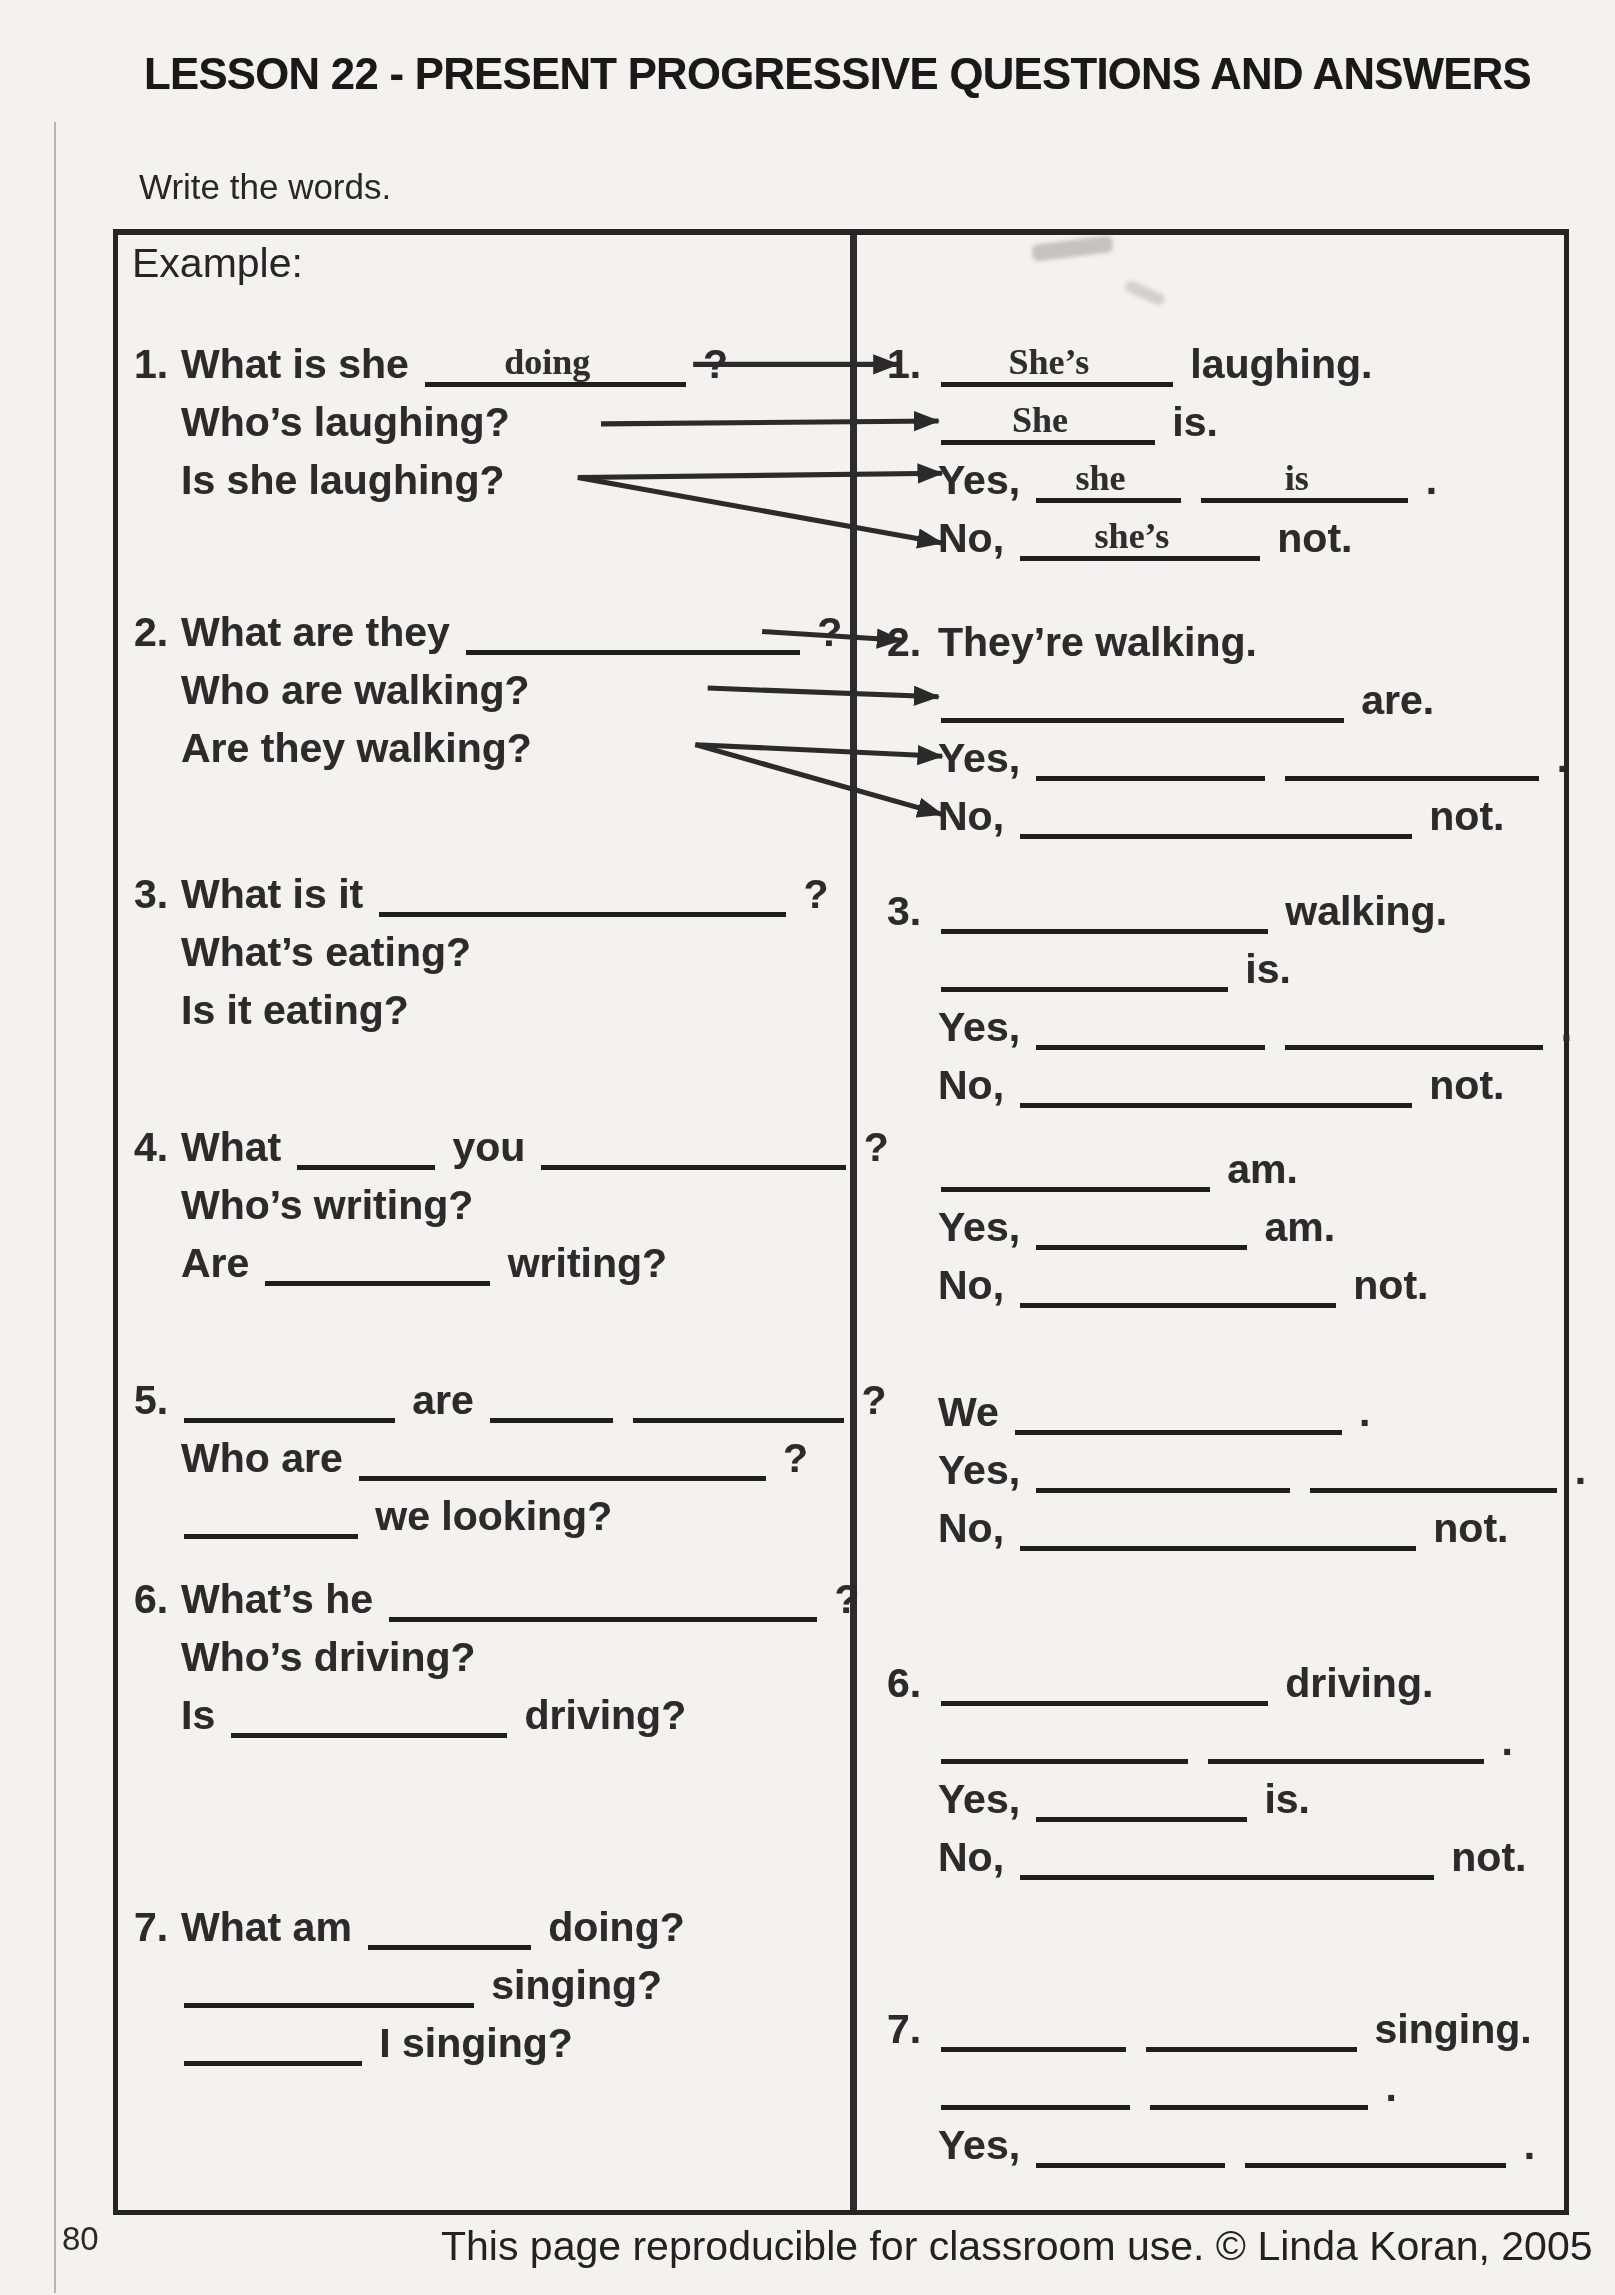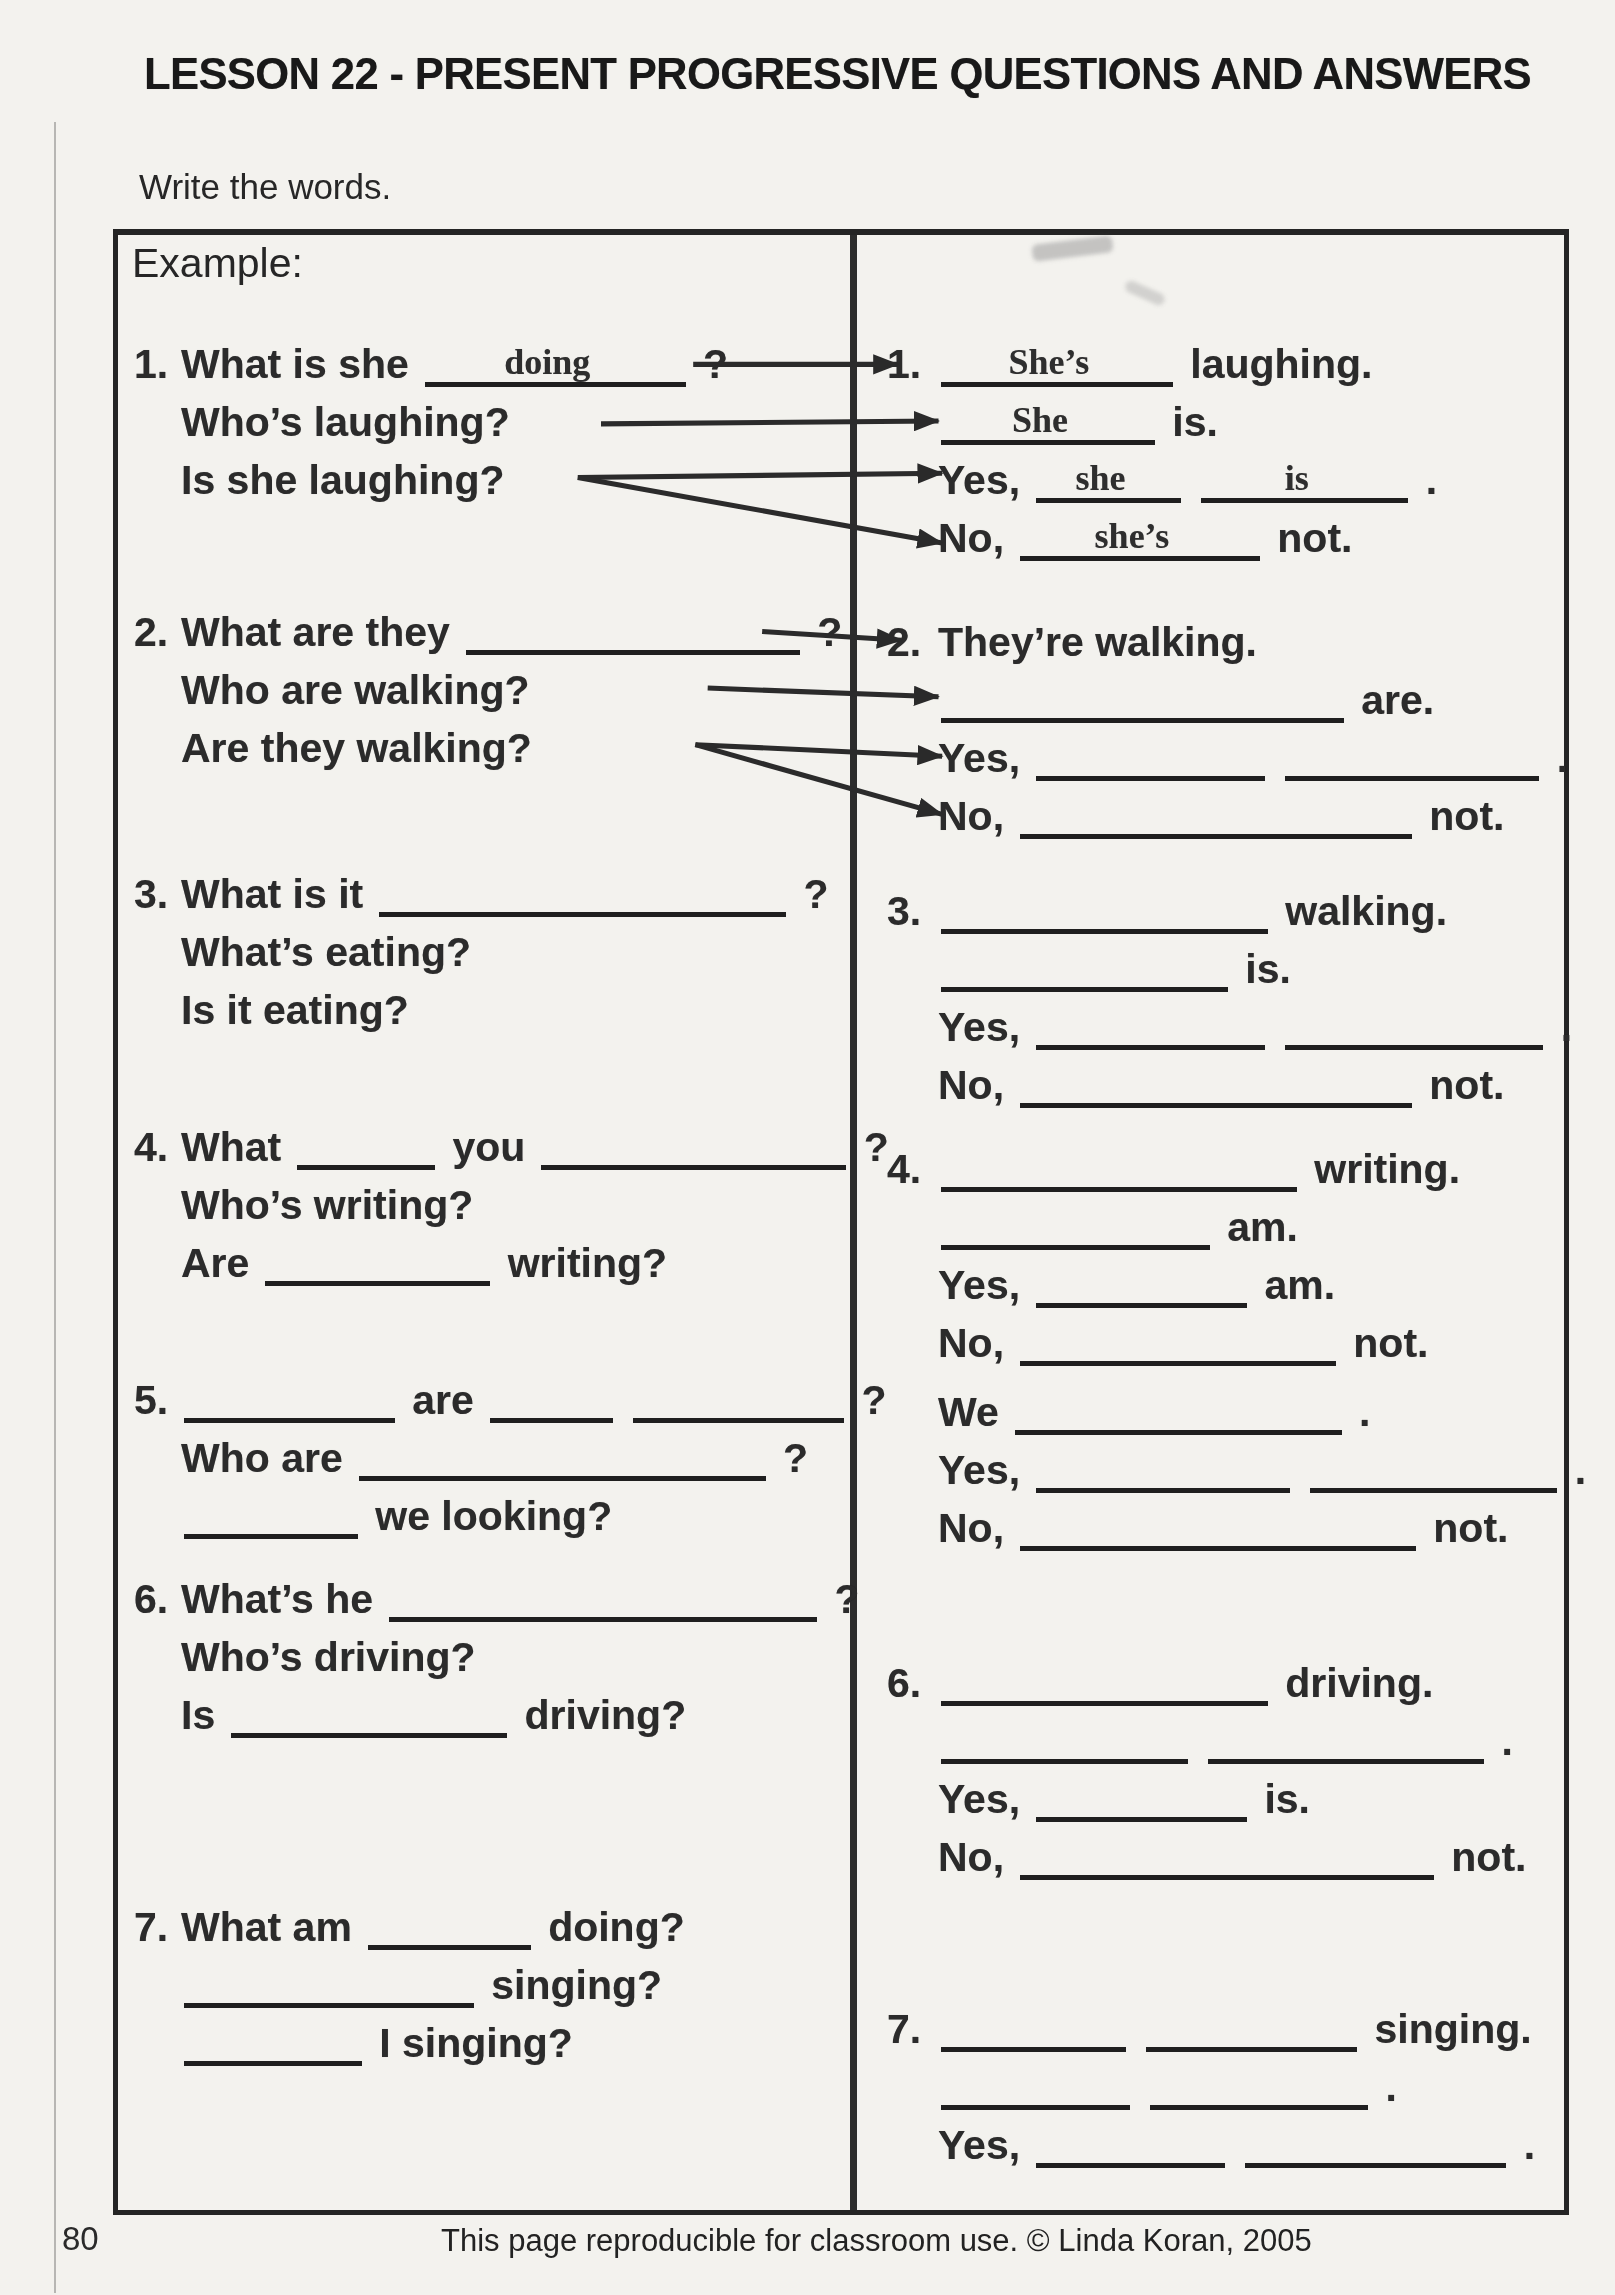--- a/index.html
+++ b/index.html
@@ -44,21 +44,21 @@
     border-bottom:5.1px solid #1f1f1f;
     margin:0 17.4px -8.7px 2.9px;vertical-align:baseline;
   }
   .fill{
     position:absolute;left:0;right:16px;bottom:1.5px;text-align:center;
     font-family:Liberation Serif, serif;font-weight:bold;font-size:36px;
     line-height:1;color:#2e2e2e;text-shadow:0 0 0.7px rgba(0,0,0,.25);
   }
   #arrows{position:absolute;left:0;top:0;pointer-events:none;}
   .footer-num{position:absolute;left:62px;top:2220px;font-size:33px;color:#2a2a2a;}
-  .footer-copy{position:absolute;left:441px;top:2223px;font-size:31px;color:#222;white-space:nowrap;}
+  .footer-copy{position:absolute;left:441px;top:2223px;font-size:41px;color:#222;white-space:nowrap;}
   .margin-line{position:absolute;left:54px;top:122px;width:1.5px;height:2171px;background:rgba(60,60,60,.33);}
   .smudge{position:absolute;background:rgba(95,95,100,.32);filter:blur(2.2px);border-radius:5.8px;}
   .smudge.s1{left:1032px;top:240px;width:81px;height:17.4px;transform:rotate(-7deg);}
   .smudge.s2{left:1124px;top:287px;width:42px;height:11.6px;transform:rotate(24deg);opacity:.7;}
 </style>
 </head>
 <body>
 
 <div class="page">
 
@@ -121,21 +121,20 @@
         <div class="line"><span class="w">Yes,</span><span class="blank" style="width: 229px;"></span><span class="blank" style="width: 254px;"></span><span class="w">.</span></div>
         <div class="line"><span class="w">No,</span><span class="blank" style="width: 392px;"></span><span class="w">not.</span></div>
       </div>
       <div class="item" style="top: 882px;">
         <div class="line first"><span class="num">3.</span><span class="blank" style="width: 327px;"></span><span class="w">walking.</span></div>
         <div class="line"><span class="blank" style="width: 287px;"></span><span class="w">is.</span></div>
         <div class="line"><span class="w">Yes,</span><span class="blank" style="width: 229px;"></span><span class="blank" style="width: 258px;"></span><span class="w">.</span></div>
         <div class="line"><span class="w">No,</span><span class="blank" style="width: 392px;"></span><span class="w">not.</span></div>
       </div>
       <div class="item" style="top: 1140px;">
-        <div class="line first"><span class="num">4.</span><span class="blank" style="width: 356px;"></span><span class="w">writing.</span></div>
         <div class="line"><span class="blank" style="width: 269px;"></span><span class="w">am.</span></div>
         <div class="line"><span class="w">Yes,</span><span class="blank" style="width: 211px;"></span><span class="w">am.</span></div>
         <div class="line"><span class="w">No,</span><span class="blank" style="width: 316px;"></span><span class="w">not.</span></div>
       </div>
       <div class="item" style="top: 1383px;">
         <div class="line"><span class="w">We</span><span class="blank" style="width: 327px;"></span><span class="w">.</span></div>
         <div class="line"><span class="w">Yes,</span><span class="blank" style="width: 254px;"></span><span class="blank" style="width: 247px;"></span><span class="w">.</span></div>
         <div class="line"><span class="w">No,</span><span class="blank" style="width: 396px;"></span><span class="w">not.</span></div>
       </div>
       <div class="item" style="top: 1654px;">

